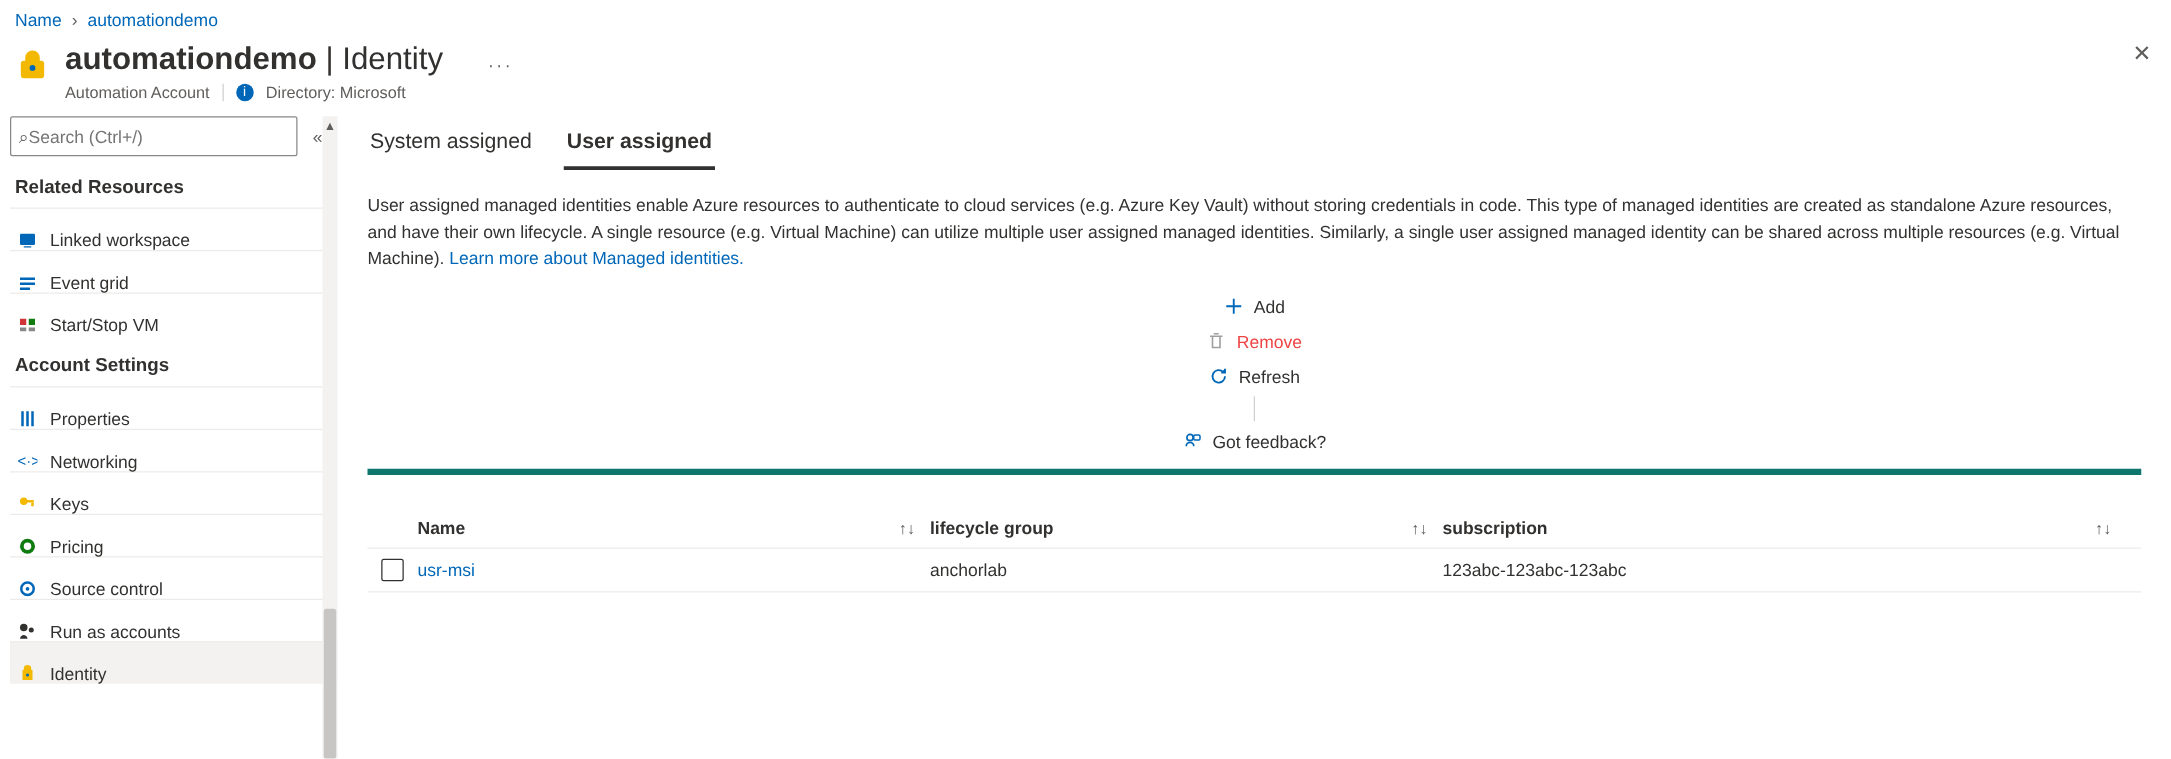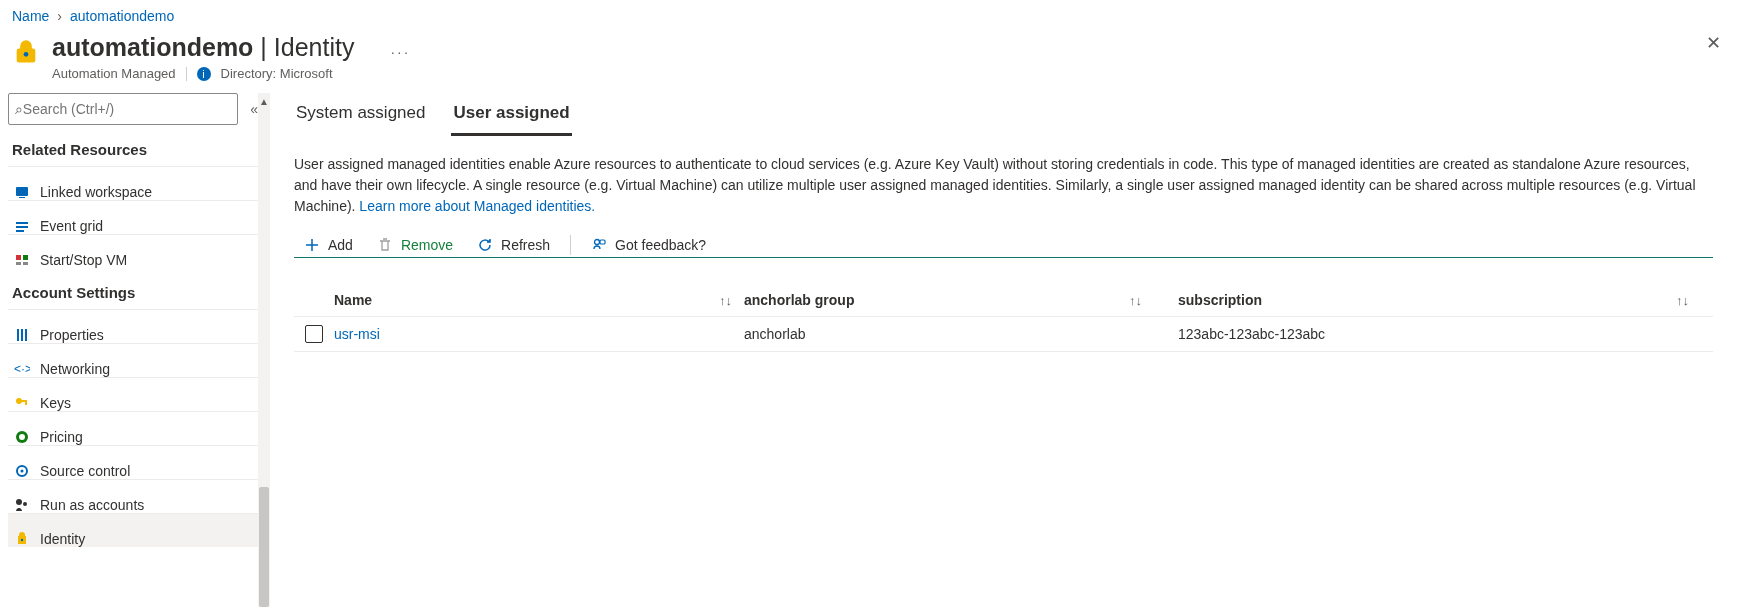--- a/index.html
+++ b/index.html
@@ -47,35 +47,35 @@
   .scroll-up { position:absolute; top:0; left:0; right:0; height:16px; display:flex; align-items:center; justify-content:center; color:#605e5c; font-size:10px; cursor:pointer; }
   .scroll-thumb { position:absolute; left:1px; right:1px; border-radius:2px; }
   .scroll-thumb.active { bottom:0; height:120px; background:#c8c6c4; }
 
   
   .main { flex:1; padding: 8px 24px 0 24px; overflow:auto; }
   .tabs { display:flex; gap:24px; border-bottom:0; }
   .tab { padding: 6px 2px 10px; font-size:17px; color:#323130; cursor:pointer; border-bottom:3px solid transparent; }
   .tab.active { font-weight:600; border-bottom-color:#323130; }
   .desc { margin-top: 18px; color:#323130; font-size:14px; line-height:1.5; max-width: 1560px; }
-  .toolbar { display:flex; align-items:center; gap:4px; margin-top:16px; border-bottom:1px solid #0f766e; padding-bottom:0; }
+  .toolbar { display:flex; align-items:center; gap:4px; margin-top:16px; border-bottom:5px solid #0f766e; padding-bottom:10px;flex-direction:column; }
   .tbtn { display:flex; align-items:center; gap:8px; padding:4px 10px; cursor:pointer; color:#323130; font-size:14px; border-radius:2px; }
-  .tbtn.disabled { color:#15803d; cursor:default; }
+  .tbtn.disabled { color:#ef4444; cursor:default; }
   .tbtn .ticon { color:#0067b8; font-size:16px; display:inline-flex; }
   .tbtn.disabled .ticon { color:#a19f9d; }
   .toolbar .divider { width:1px; height:20px; background:#d2d0ce; margin:0 6px; }
 
   
   .tbl { margin-top: 26px; }
   .thead, .trow { display:flex; align-items:center; padding: 8px 0; }
   .thead { border-bottom:1px solid #edebe9; font-weight:600; }
   .col-check { width:40px; display:flex; justify-content:center; }
   .col-name { flex: 0 0 410px; display:flex; align-items:center; justify-content:space-between; padding-right:12px;gap:10px; }
   .col-rg { flex: 0 0 410px; display:flex; align-items:center; justify-content:space-between; padding-right:12px; }
-  .col-sub { flex:1; display:flex; align-items:center; justify-content:space-between; padding-right:24px;margin-left:24px; }
+  .col-sub { flex:1; display:flex; align-items:center; justify-content:space-between; padding-right:24px; }
   .sort-icon { color:#605e5c; font-size:13px; cursor:pointer; }
   .checkbox { width:18px; height:18px; border:1px solid #323130; border-radius:2px; cursor:pointer; }
   .trow { border-bottom:1px solid #edebe9; }
   .trow .col-name span { color:#0067b8; cursor:pointer; }
 
   
   svg { display:block; }
 </style>
 </head>
 <body>
@@ -95,21 +95,21 @@
           <circle cx="12" cy="14" r="2" fill="#0067b8"></circle>
         </svg>
     </span>
     <div class="titles">
       <h1>
         <span class="bold">automationdemo</span>
         <span class="thin"> | </span>
         <span class="thin">Identity</span>
       </h1>
       <div class="subtitle">
-        <span>Automation Managed</span>
+        <span>Automation Account</span>
         <span class="sub-sep"></span>
         <span class="info-dot">i</span>
         <span>Directory: Microsoft</span>
       </div>
     </div>
     <span class="ellipsis">···</span>
     <span class="close">✕</span>
   </div>
 
   <div class="body">
@@ -279,21 +279,21 @@
       </div>
 
       <div class="tbl">
         <div class="thead">
           <div class="col-check"></div>
           <div class="col-name">
             <span>Name</span>
             <span class="sort-icon">↑↓</span>
           </div>
           <div class="col-rg">
-            <span>anchorlab group</span>
+            <span>lifecycle group</span>
             <span class="sort-icon">↑↓</span>
           </div>
           <div class="col-sub">
             <span>subscription</span>
             <span class="sort-icon">↑↓</span>
           </div>
         </div>
         <div class="trow">
           <div class="col-check">
               <div class="checkbox"></div>

